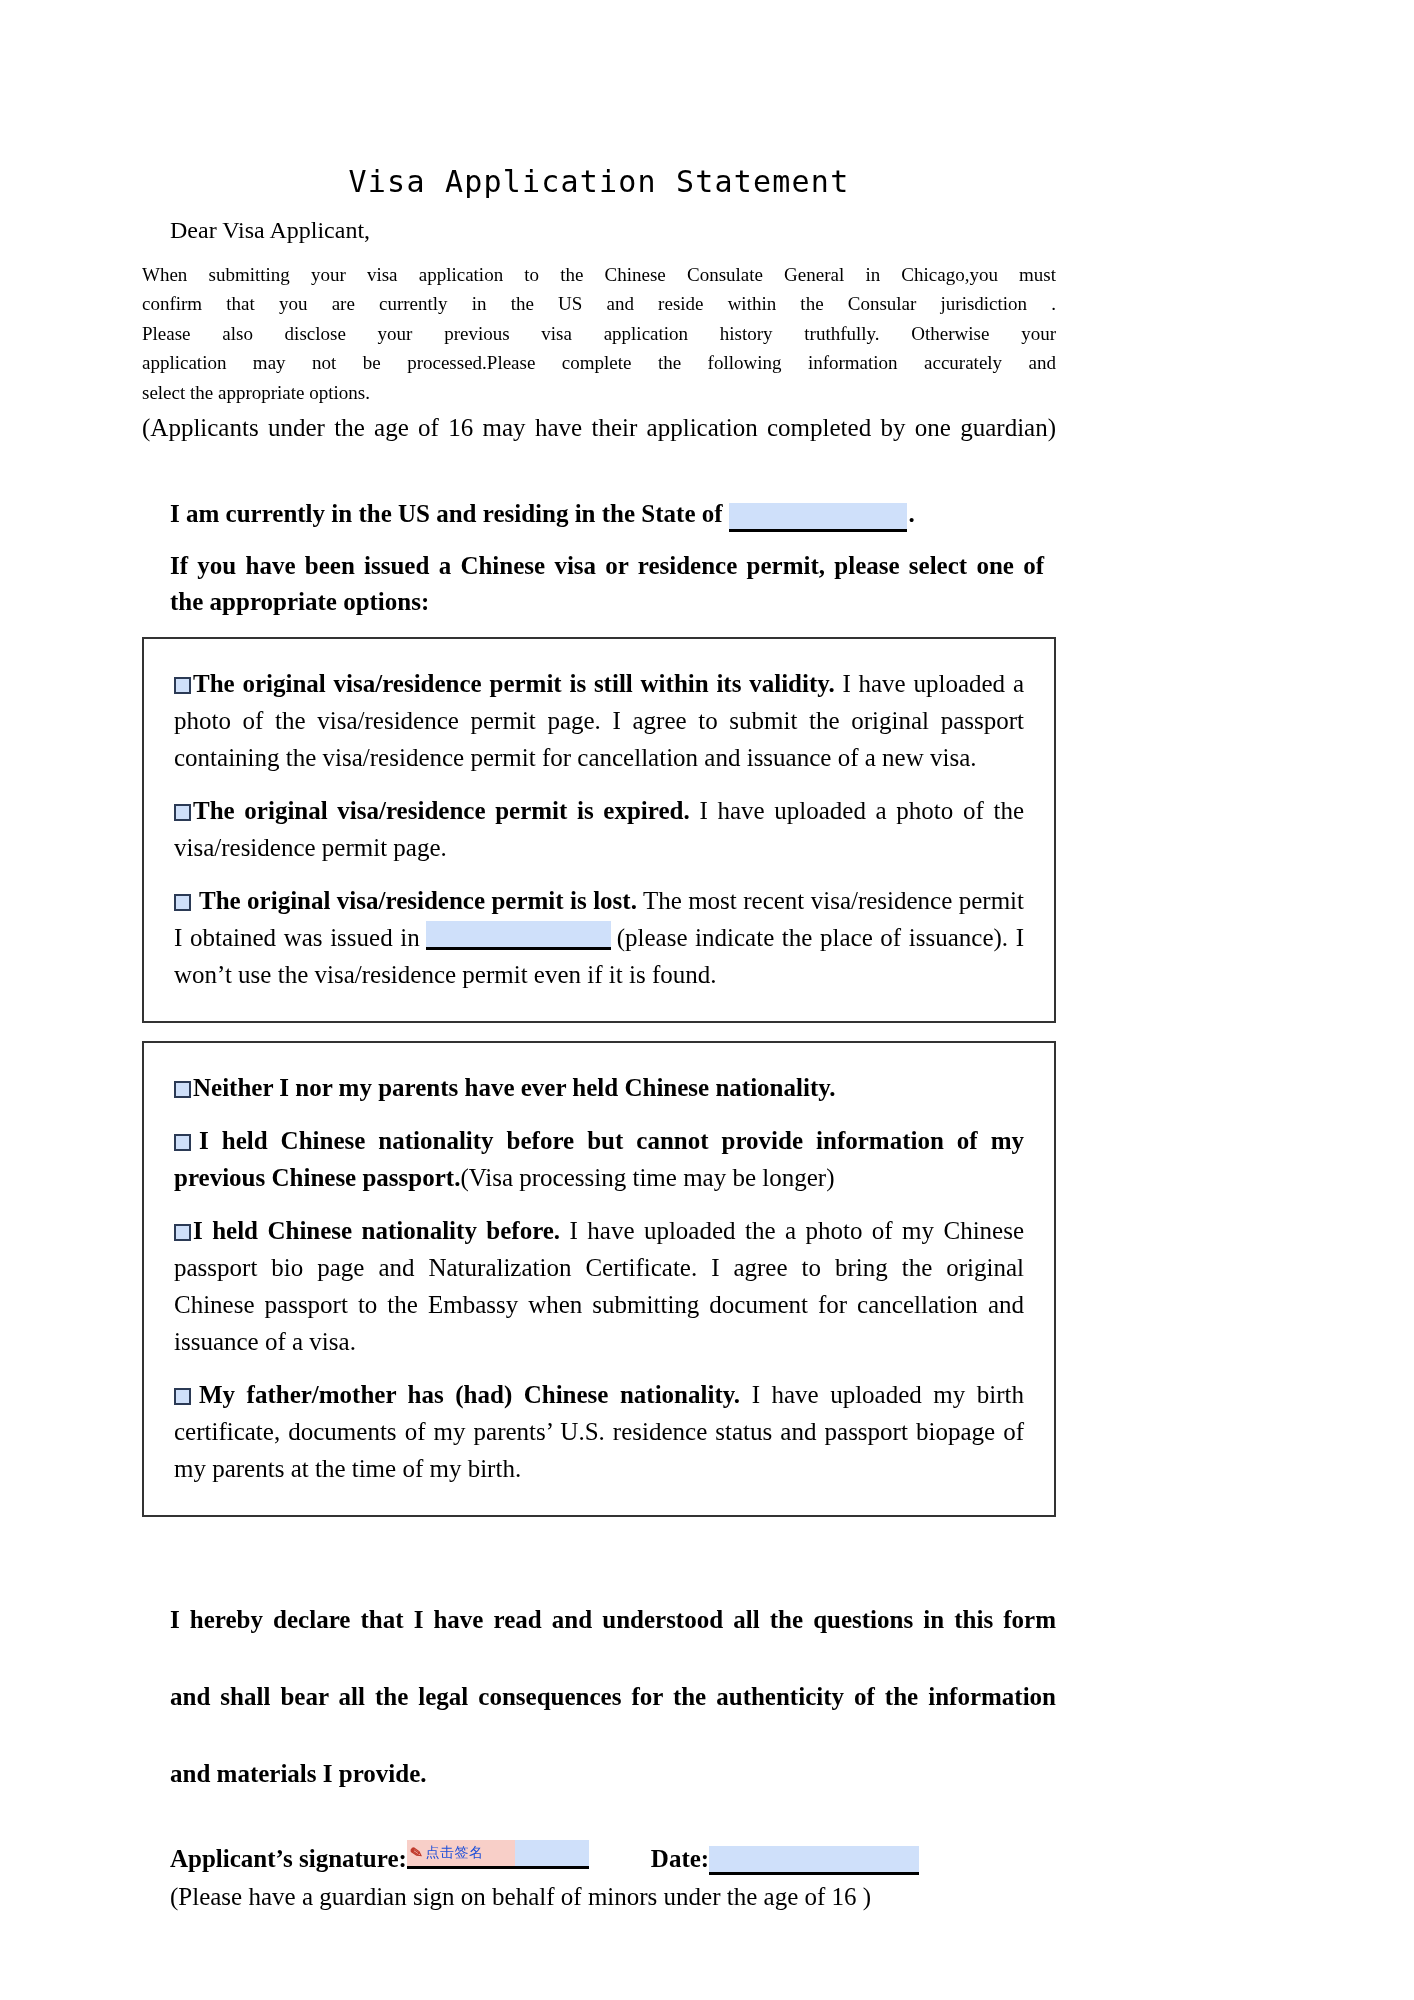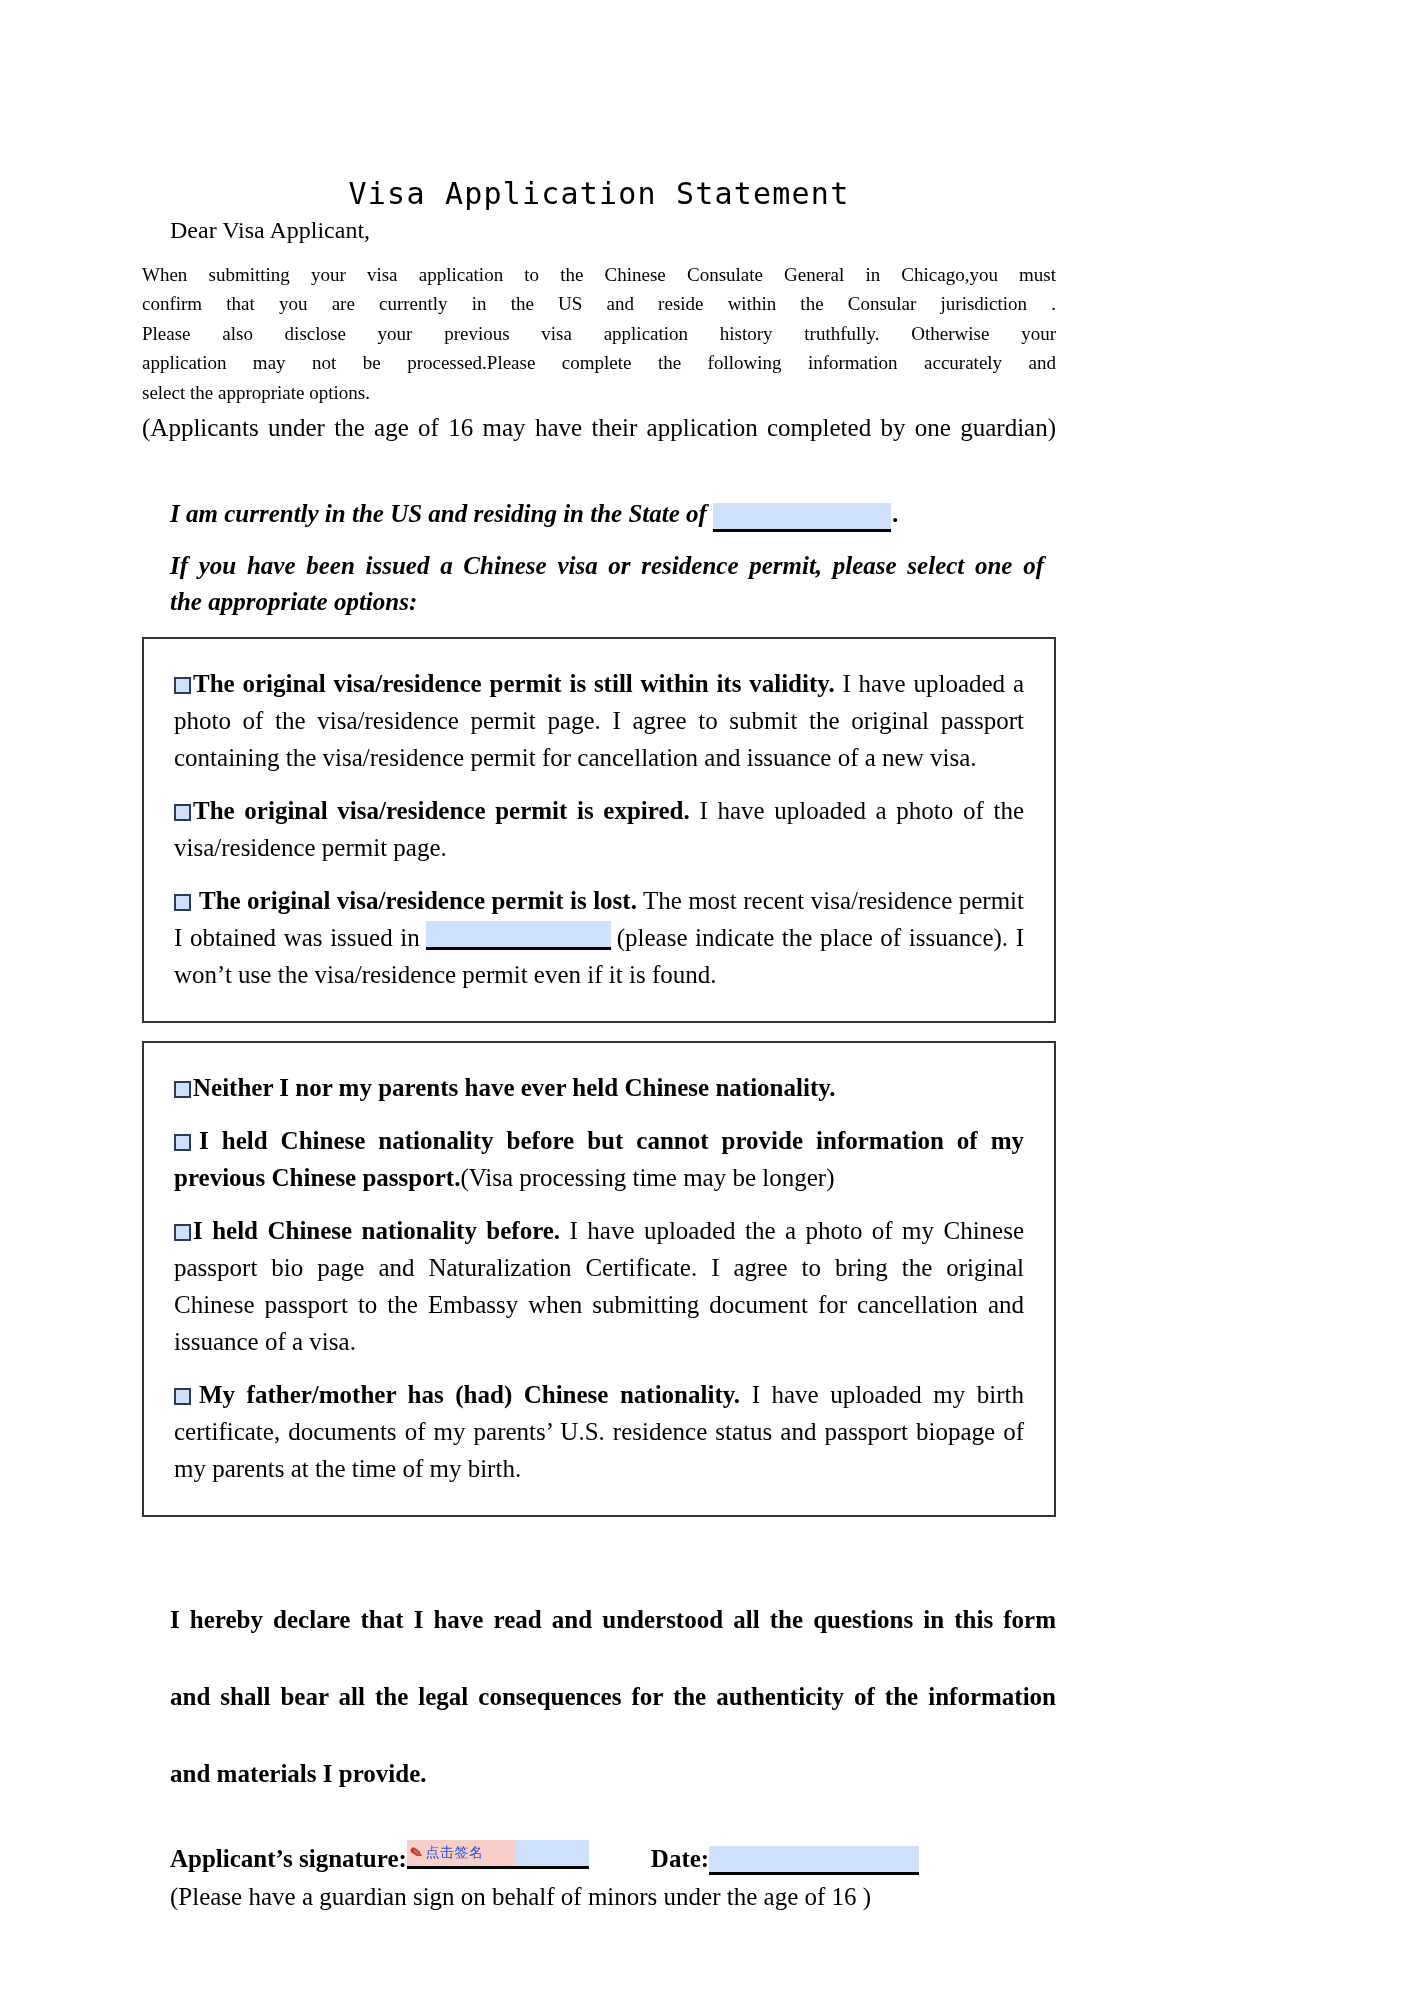--- a/index.html
+++ b/index.html
@@ -14,21 +14,21 @@
     color: #000000;
     position: relative;
     overflow: hidden;
   }
 
   .page {
     position: relative;
     width: 1198px;
     height: 2000px;
     box-sizing: border-box;
-    padding: 16px;
+    padding: 4px;
   }
 
   
   .doc-title {
     font-family: "DejaVu Sans Mono", "Liberation Mono", monospace;
     font-size: 30px;
     letter-spacing: 1.2px;
     text-align: center;
     margin: 0;
     padding-top: 160px;
@@ -79,21 +79,20 @@
     text-align-last: justify;
   }
 
   
   .bold-stmt {
     font-size: 25px;
     font-weight: bold;
     line-height: 1.45;
     margin: 0;
     padding-left: 28px;
-    font-style: italic;
   }
 
   .state-line {
     margin-top: 48px;
     display: flex;
     align-items: flex-end;
     flex-wrap: nowrap;
   }
 
   .heading-2 {

